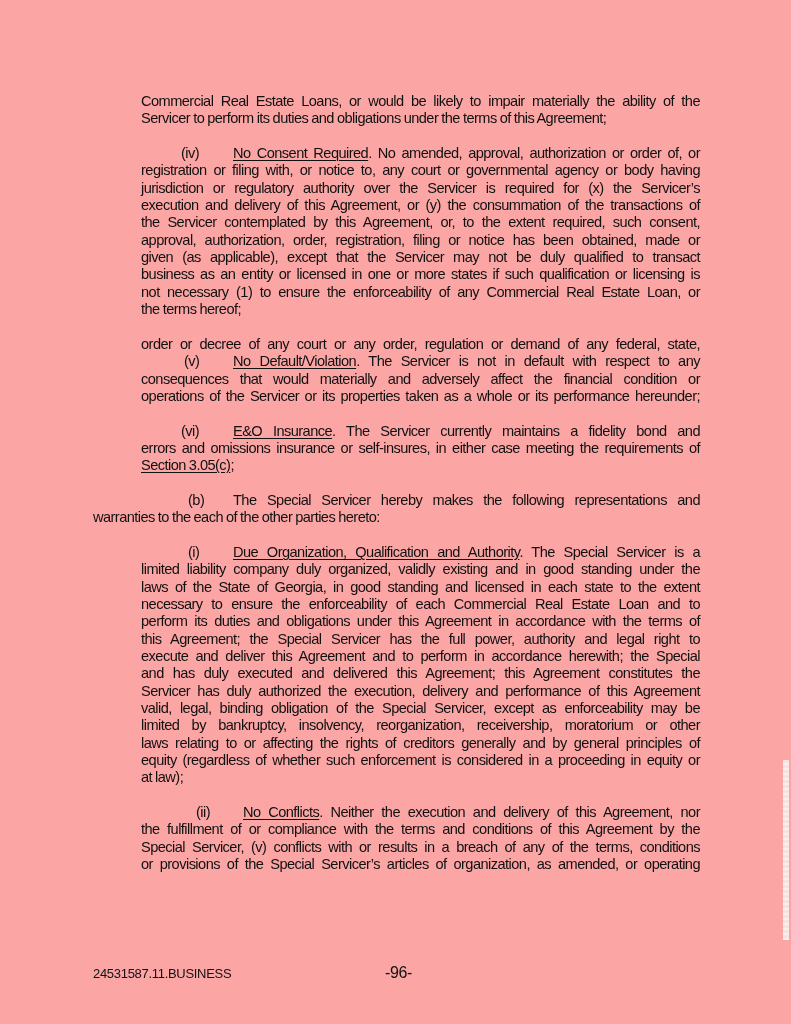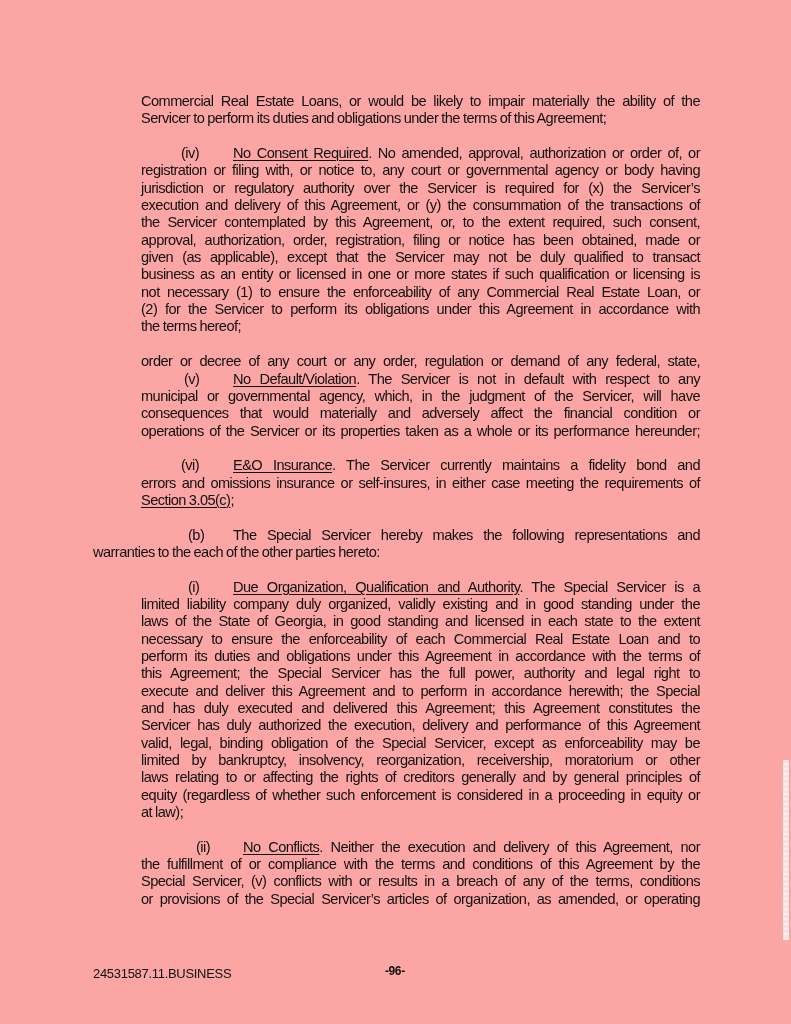--- a/index.html
+++ b/index.html
@@ -60,24 +60,23 @@
       left: 93px;
       top: 966px;
       font-size: 13px;
       letter-spacing: -0.3px;
       color: #111111;
     }
     .footer-page {
       position: absolute;
       left: 385px;
       top: 964px;
-      font-size: 12px;
+      font-size: 16px;
       letter-spacing: -0.4px;
       color: #111111;
-      font-weight: bold;
     }
     .watermark {
       position: absolute;
       left: 783px;
       top: 760px;
       width: 6px;
       height: 180px;
       background: repeating-linear-gradient(to bottom, #f2f2f2 0px, #f2f2f2 3px, #ffffff 3px, #ffffff 5px);
       opacity: 0.8;
     }
@@ -96,28 +95,26 @@
     <div class="para">
       <span class="line"><span style="display:inline-block;width:40px;"></span><span class="lead-num" style="width:52px;">(iv)</span><span class="u">No Consent Required</span><span>.  No amended, approval, authorization or order of, or</span></span>
       <span class="line">registration or filing with, or notice to, any court or governmental agency or body having</span>
       <span class="line">jurisdiction or regulatory authority over the Servicer is required for (x) the Servicer’s</span>
       <span class="line">execution and delivery of this Agreement, or (y) the consummation of the transactions of</span>
       <span class="line">the Servicer contemplated by this Agreement, or, to the extent required, such consent,</span>
       <span class="line">approval, authorization, order, registration, filing or notice has been obtained, made or</span>
       <span class="line">given (as applicable), except that the Servicer may not be duly qualified to transact</span>
       <span class="line">business as an entity or licensed in one or more states if such qualification or licensing is</span>
       <span class="line">not necessary (1) to ensure the enforceability of any Commercial Real Estate Loan, or</span>
-      <span class="line">(2) for the Servicer to perform its obligations under this Agreement in accordance with</span>
       <span class="line last">the terms hereof;</span>
     </div>
 
     <div class="para">
       <span class="line">order or decree of any court or any order, regulation or demand of any federal, state,</span>
       <span class="line"><span style="display:inline-block;width:43px;"></span><span class="lead-num" style="width:49px;">(v)</span><span class="u">No Default/Violation</span><span>.  The Servicer is not in default with respect to any</span></span>
-      <span class="line">municipal or governmental agency, which, in the judgment of the Servicer, will have</span>
       <span class="line">consequences that would materially and adversely affect the financial condition or</span>
       <span class="line">operations of the Servicer or its properties taken as a whole or its performance hereunder;</span>
     </div>
 
     <div class="para">
       <span class="line"><span style="display:inline-block;width:40px;"></span><span class="lead-num" style="width:52px;">(vi)</span><span class="u">E&amp;O Insurance</span><span>.  The Servicer currently maintains a fidelity bond and</span></span>
       <span class="line">errors and omissions insurance or self-insures, in either case meeting the requirements of</span>
       <span class="line last"><span class="u">Section 3.05(c)</span><span>;</span></span>
     </div>
 

